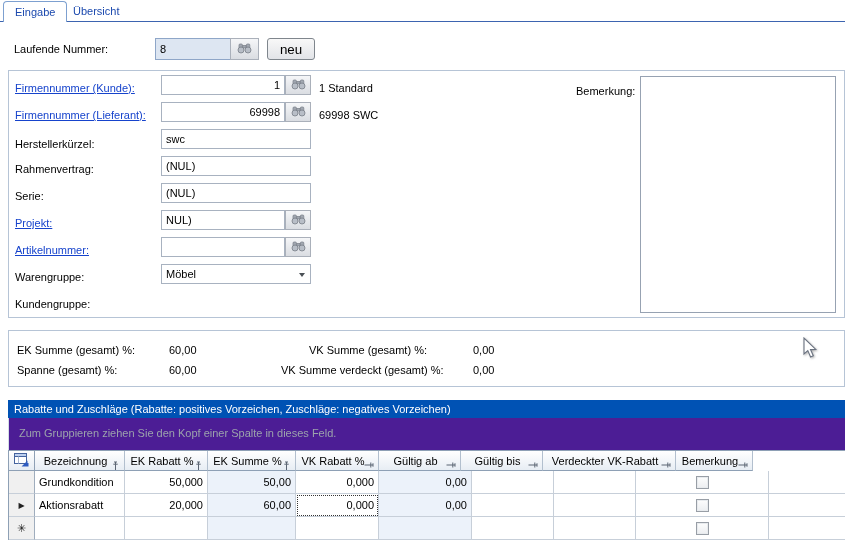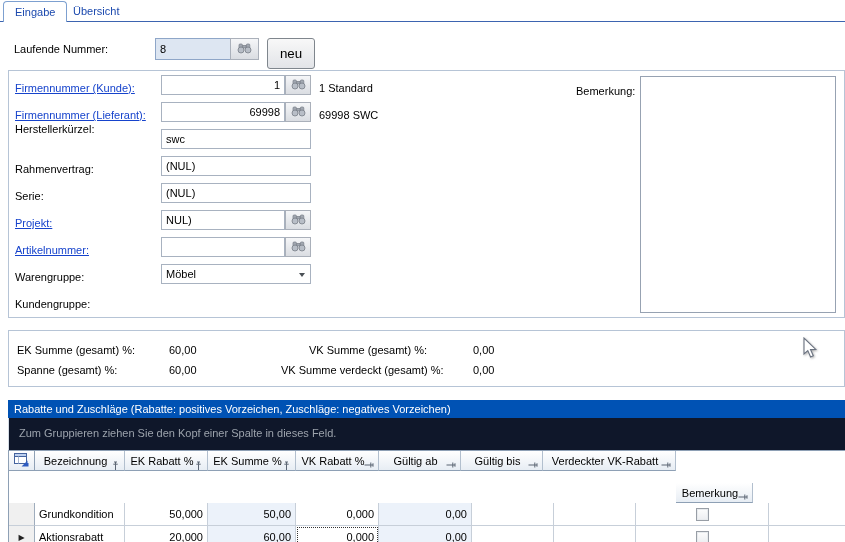--- a/index.html
+++ b/index.html
@@ -31,21 +31,21 @@
   .groupbox { position:absolute; border:1px solid #b6c4d6; background:#fff; }
   textarea.bemerkung { position:absolute; border:1px solid #97a2b2; resize:none; background:#fff;
                        font-family:"Liberation Sans", sans-serif; font-size:11px; }
 
   
   .sum-item { position:absolute; height:14px; line-height:14px; white-space:nowrap; }
 
   
   .grid-title { position:absolute; left:8px; top:400px; width:837px; height:18px; line-height:18px;
                 background:#0052b4; color:#fff; padding-left:6px; white-space:nowrap; overflow:hidden; }
-  .group-panel { position:absolute; left:8px; top:418px; width:837px; height:32px; background:#0f172a;
+  .group-panel { position:absolute; left:8px; top:418px; width:837px; height:32px; background:#4c1d95;
                  border-left:1px solid #d4dce6; }
   .group-hint { position:absolute; left:10px; top:9px; color:#9ca3ac; }
 
   .grid { position:absolute; left:8px; top:450px; border-top:1px solid #8ea0b5; border-left:1px solid #8ea0b5; }
   .grow { display:flex; }
   .gh { position:relative; height:20px; background:linear-gradient(#ffffff,#e7edf4);
         border-right:1px solid #b2bfce; border-bottom:1px solid #8ea0b5;
         display:flex; align-items:center; justify-content:center; overflow:hidden; }
   .gh .pin { position:absolute; right:2px; top:5px; }
   .gcorner { display:flex; align-items:center; justify-content:center;
@@ -78,21 +78,21 @@
     <span>
       <svg width="15" height="11" viewBox="0 0 15 11">
         <rect x="2" y="1" width="3.4" height="4" rx="1" fill="#a3a9b2" stroke="#777d87" stroke-width="0.7"></rect>
         <rect x="9.4" y="1" width="3.4" height="4" rx="1" fill="#a3a9b2" stroke="#777d87" stroke-width="0.7"></rect>
         <rect x="5.8" y="2.6" width="3.2" height="2.4" fill="#a3a9b2" stroke="#777d87" stroke-width="0.7"></rect>
         <circle cx="4" cy="7" r="3" fill="#b8bec7" stroke="#777d87" stroke-width="0.8"></circle>
         <circle cx="11" cy="7" r="3" fill="#b8bec7" stroke="#777d87" stroke-width="0.8"></circle>
       </svg>
     </span>
   </div>
-  <button class="btn" style="left:267px; top:38px; width:48px; height:31px;">neu</button>
+  <button class="btn" style="left:267px; top:38px; width:48px; height:22px;">neu</button>
 
   <div class="groupbox" id="form-box" style="left:8px; top:70px; width:837px; height:248px;">
     <div class="lbl" style="left:567px; top:10px;">Bemerkung:</div>
     <textarea class="bemerkung" style="left: 631px; top: 5px; width: 196px; height: 237px;" value=""></textarea>
   <div class="lbl link" style="left: 6px; top: 7px;">Firmennummer (Kunde):</div>
       <div class="field right" style="left: 152px; top: 4px; width: 124px;">1</div>
       <div class="binoc-btn" style="left: 276px; top: 4px;">
         <span><svg width="15" height="11" viewBox="0 0 15 11">
             <rect x="2" y="1" width="3.4" height="4" rx="1" fill="#a3a9b2" stroke="#777d87" stroke-width="0.7"></rect>
             <rect x="9.4" y="1" width="3.4" height="4" rx="1" fill="#a3a9b2" stroke="#777d87" stroke-width="0.7"></rect>
@@ -107,21 +107,21 @@
       <div class="binoc-btn" style="left: 276px; top: 31px;">
         <span><svg width="15" height="11" viewBox="0 0 15 11">
             <rect x="2" y="1" width="3.4" height="4" rx="1" fill="#a3a9b2" stroke="#777d87" stroke-width="0.7"></rect>
             <rect x="9.4" y="1" width="3.4" height="4" rx="1" fill="#a3a9b2" stroke="#777d87" stroke-width="0.7"></rect>
             <rect x="5.8" y="2.6" width="3.2" height="2.4" fill="#a3a9b2" stroke="#777d87" stroke-width="0.7"></rect>
             <circle cx="4" cy="7" r="3" fill="#b8bec7" stroke="#777d87" stroke-width="0.8"></circle>
             <circle cx="11" cy="7" r="3" fill="#b8bec7" stroke="#777d87" stroke-width="0.8"></circle>
           </svg></span>
       </div>
       <div class="lbl" style="left: 310px; top: 34px;">69998 SWC</div>
-      <div class="lbl" style="left: 6px; top: 48px; text-align: center;">Herstellerkürzel:</div>
+      <div class="lbl" style="left: 6px; top: 63px; text-align: center;">Herstellerkürzel:</div>
       <div class="field" style="left: 152px; top: 58px; width: 150px;">swc</div>
       <div class="lbl" style="left: 6px; top: 88px;">Rahmenvertrag:</div>
       <div class="field" style="left: 152px; top: 85px; width: 150px;">(NUL)</div>
       <div class="lbl" style="left: 6px; top: 115px;">Serie:</div>
       <div class="field" style="left: 152px; top: 112px; width: 150px;">(NUL)</div>
       <div class="lbl link" style="left: 6px; top: 142px;">Projekt:</div>
       <div class="field" style="left: 152px; top: 139px; width: 124px;">NUL)</div>
       <div class="binoc-btn" style="left: 276px; top: 139px;">
         <span><svg width="15" height="11" viewBox="0 0 15 11">
             <rect x="2" y="1" width="3.4" height="4" rx="1" fill="#a3a9b2" stroke="#777d87" stroke-width="0.7"></rect>
@@ -221,21 +221,21 @@
           </span>
         </div>
         <div class="gh" style="width: 133px;">
           <span style="padding-right: 8px;">Verdeckter VK-Rabatt</span>
           <span style="position: absolute; right: 2px; top: 5px; line-height: 0;">
             <svg class="pin" width="10" height="9" viewBox="0 0 10 9">
               <path d="M9 2.3 V5.7 M9 4 H6.8 M6.8 1.5 V6.5 M6.8 4 H0.5" stroke="#5a6472" stroke-width="1" fill="none"></path>
             </svg>
           </span>
         </div>
-        <div class="gh" style="width: 77px; margin-top: 32px;">
+        <div class="gh" style="width: 77px;">
           <span style="padding-right: 8px;">Bemerkung</span>
           <span style="position: absolute; right: 2px; top: 5px; line-height: 0;">
             <svg class="pin" width="10" height="9" viewBox="0 0 10 9">
               <path d="M9 2.3 V5.7 M9 4 H6.8 M6.8 1.5 V6.5 M6.8 4 H0.5" stroke="#5a6472" stroke-width="1" fill="none"></path>
             </svg>
           </span>
         </div>
       </div>
       <div class="grow">
         <div class="gsel" style="width: 26px;"></div>

